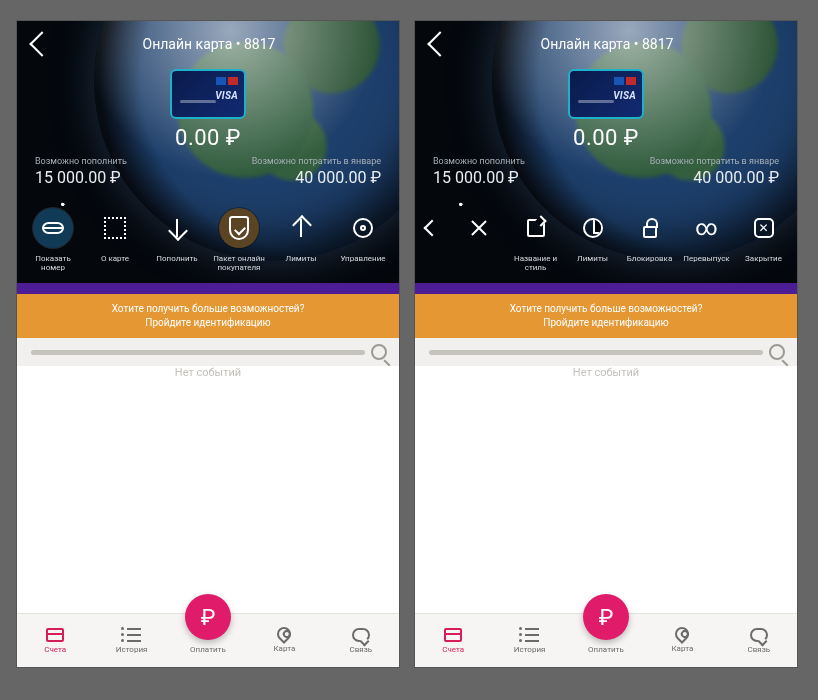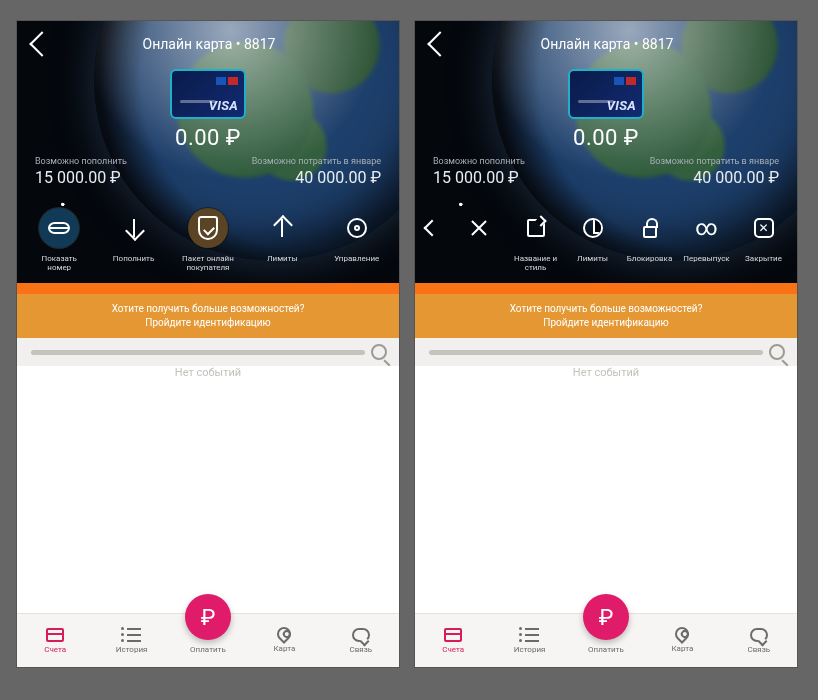--- a/index.html
+++ b/index.html
@@ -12,21 +12,21 @@
     display: flex;
     flex-direction: row;
     align-items: flex-start;
     justify-content: flex-start;
     padding: 20px 16px;
     gap: 14px;
   }
   .phone {
     width: 384px;
     height: 648px;
-    background: #f97316;
+    background: #4c1d95;
     border: 1px solid #555;
     display: flex;
     flex-direction: column;
     position: relative;
     overflow: hidden;
     justify-content: flex-end;
   }
   
   .hero {
     position: relative;
@@ -82,21 +82,21 @@
     border: 2px solid #1fb1c7;
     border-radius: 6px;
     background: linear-gradient(135deg, #0a1b4a, #122a72);
     position: relative;
   }
   .card-chip .blocks { position:absolute; top:6px; right:6px; display:flex; gap:2px;}
   .card-chip .blocks span{ width:10px;height:8px;}
   .card-chip .blocks span:nth-child(1){background:#1756b6;}
   .card-chip .blocks span:nth-child(2){background:#c02a2a;}
   .card-chip .bar{position:absolute; left:8px; bottom:14px; height:3px; width:36px; background:rgba(255,255,255,.35); border-radius:2px;}
-  .card-chip .brand{position:absolute; right:6px; bottom:4px; font-size:13px; font-style:italic; font-weight:700; color:#d9e4ff; letter-spacing:.3px;margin-top:13px;}
+  .card-chip .brand{position:absolute; right:6px; bottom:16px; font-size:10px; font-style:italic; font-weight:700; color:#d9e4ff; letter-spacing:.3px;margin-top:13px;}
   .balance {
     text-align: center;
     font-size: 22px;
     letter-spacing: .5px;
     margin-bottom: 6px;
   }
   .limits {
     display: flex;
     justify-content: space-between;
     padding: 0 18px;
@@ -251,20 +251,26 @@
 
       <div class="actions">
         <div class="act">
           <div class="circ blue">
               <div class="i-eye"></div>
             </div>
           <span>Показать номер</span>
         </div>
         <div class="act">
           <div class="circ">
+              <div class="i-qr"></div>
+            </div>
+          <span>О карте</span>
+        </div>
+        <div class="act">
+          <div class="circ">
               <div class="i-down"></div>
             </div>
           <span>Пополнить</span>
         </div>
         <div class="act">
           <div class="circ brown">
               <div class="i-shield"></div>
             </div>
           <span>Пакет онлайн покупателя</span>
         </div>

